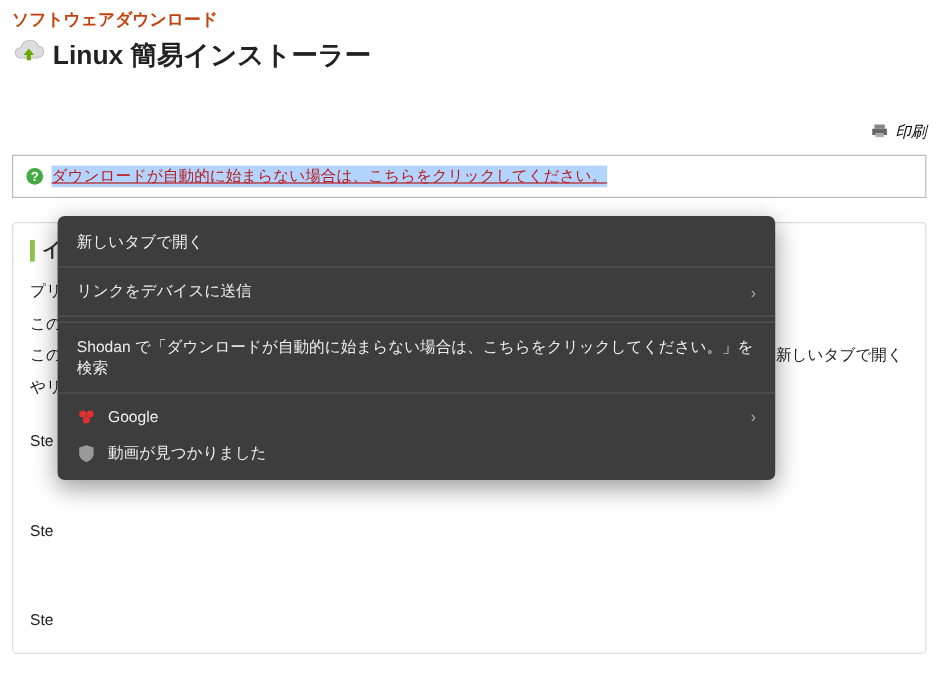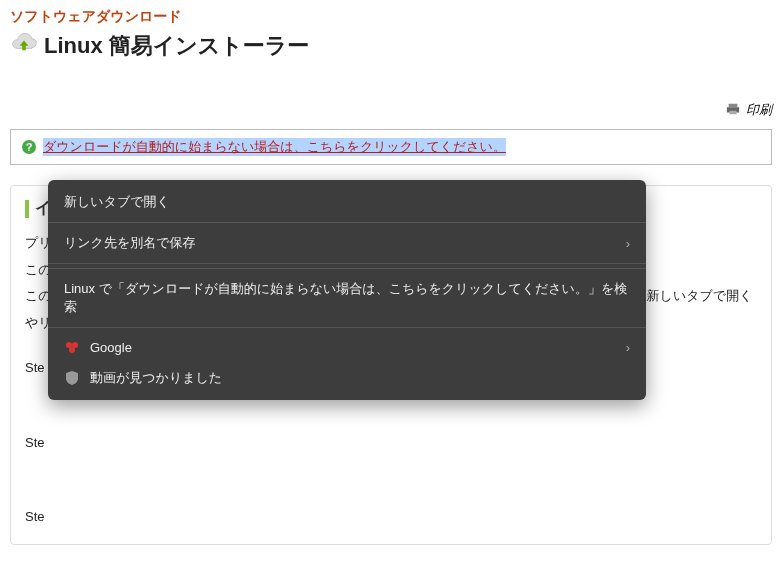--- a/index.html
+++ b/index.html
@@ -186,29 +186,29 @@
 
 <div class="context-menu" id="ctx">
     <div class="menu-item">
       <div class="menu-left">
         <span>新しいタブで開く</span>
       </div>
     </div>
     <div class="menu-sep"></div>
     <div class="menu-item">
       <div class="menu-left">
-        <span>リンク先を別名で保存</span>
+        <span>リンクをデバイスに送信</span>
       </div>
       <span class="chevron">›</span>
     </div>
     <div class="menu-sep"></div>
     <div class="menu-sep"></div>
     <div class="menu-item">
       <div class="menu-left">
-        <span>Linux で「ダウンロードが自動的に始まらない場合は、こちらをクリックしてください。」を検索</span>
+        <span>Shodan で「ダウンロードが自動的に始まらない場合は、こちらをクリックしてください。」を検索</span>
       </div>
     </div>
     <div class="menu-sep"></div>
     <div class="menu-item">
       <div class="menu-left">
         <span class="menu-icon"><svg viewBox="0 0 16 16">
             <circle cx="5" cy="6" r="3" fill="#d33"></circle>
             <circle cx="11" cy="6" r="3" fill="#d33"></circle>
             <circle cx="8" cy="11" r="3" fill="#d33"></circle>
           </svg></span>

